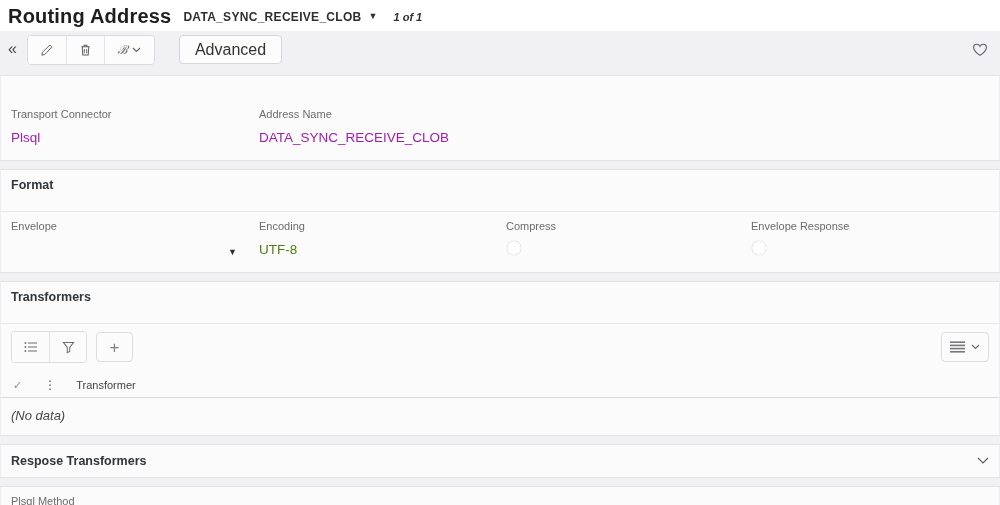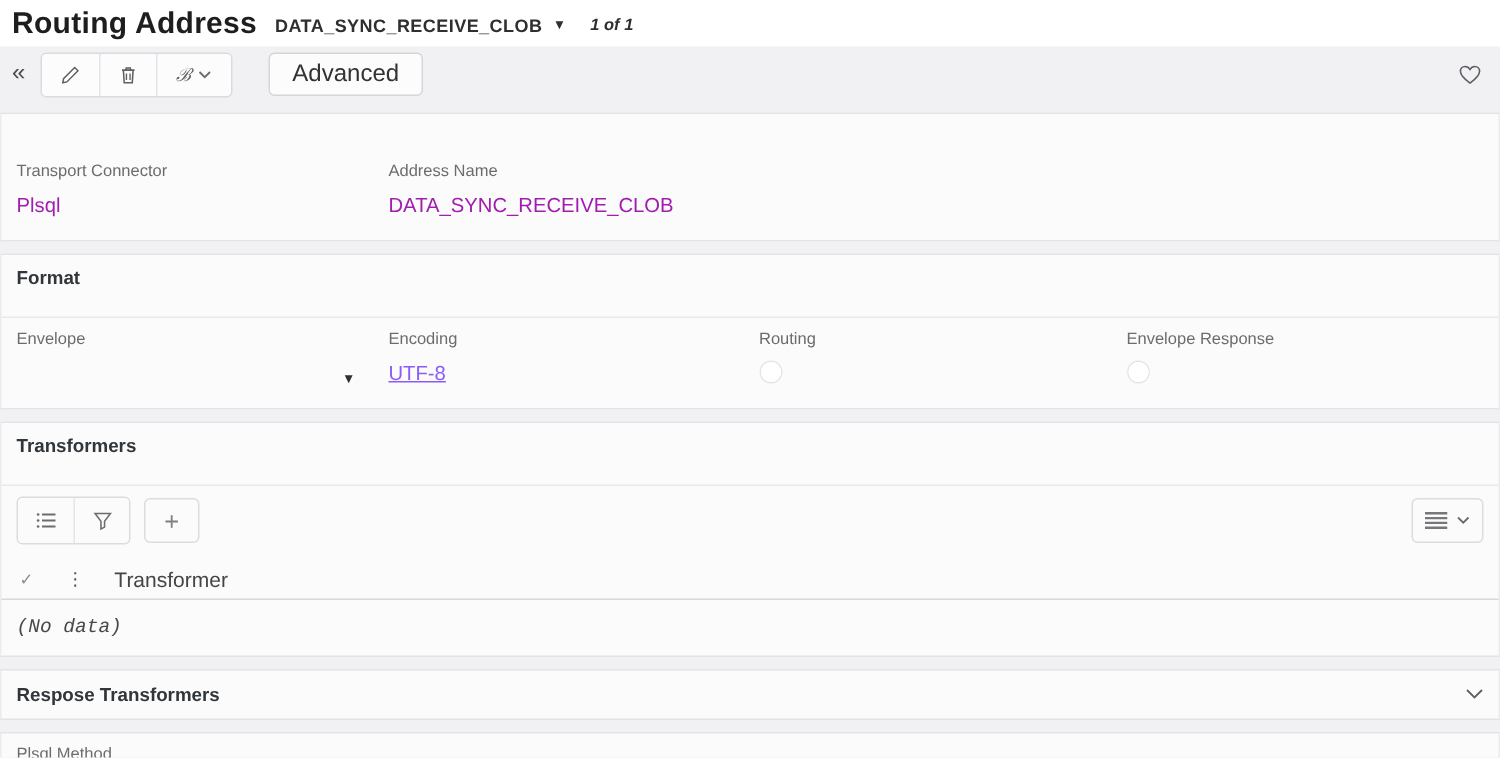--- a/index.html
+++ b/index.html
@@ -86,21 +86,21 @@
   }
   .section-title { font-size:12.5px; font-weight:700; color:#31363b; }
   .fields-grid {
     display:grid;
     grid-template-columns:248px 247px 245px 1fr;
     padding:8px 10px 14px 10px;
   }
   .field { padding-right:18px; }
   .field-label { font-size:11px; color:#6c6c6e; display:block; margin-bottom:8px; }
   .field-value { font-size:13.5px; color:#a21caf; }
-  .field-value.dark { color:#8b5cf6;text-decoration:underline; }
+  .field-value.dark { color:#4d7c0f; }
   .select-line { display:flex; align-items:flex-end; justify-content:space-between; min-height:17px; }
   .select-caret { font-size:9px; color:#2f2f2f; margin-right:4px; }
   
   .toggle {
     width:35px; height:16px;
     background:#a7a5a6;
     border-radius:9px;
     position:relative;
     margin-top:2px;
     cursor:pointer;
@@ -136,22 +136,22 @@
     color:#6a6a6a;
   }
   .grid-header {
     display:flex; align-items:center;
     padding:5px 10px 5px 12px;
     border-bottom:1px solid #d8d7db;
     margin-top:2px;
   }
   .check-glyph { font-size:11px; color:#8d8d8f; }
   .kebab-glyph { font-size:12px; color:#4f4f51; margin-left:22px; letter-spacing:0; }
-  .col-header { font-size:14px; color:#454548; margin-left:20px; }
-  .empty-row { padding:10px 10px 12px 10px; font-size:13px; font-style:italic; color:#49494c;font-family:Liberation Mono, monospace; }
+  .col-header { font-size:11px; color:#454548; margin-left:20px; }
+  .empty-row { padding:10px 10px 12px 10px; font-size:13px; font-style:italic; color:#49494c; }
   .collapsed-head { border-bottom:none; padding:9px 10px; }
   .chev { display:flex; align-items:center; }
   .last-card { padding-bottom:16px; }
   .last-card .fields-grid { padding-bottom:4px; }
   svg { display:block; }
 </style>
 </head>
 <body>
 
 <div class="page-header">
@@ -232,21 +232,21 @@
       <span class="select-line">
         <span class="field-value dark"></span>
         <span class="select-caret">▼</span>
       </span>
     </div>
     <div class="field">
       <span class="field-label">Encoding</span>
       <span class="field-value dark">UTF-8</span>
     </div>
     <div class="field">
-      <span class="field-label">Routing</span>
+      <span class="field-label">Compress</span>
       <span class="toggle"><span class="knob"></span></span>
     </div>
     <div class="field">
       <span class="field-label">Envelope Response</span>
       <span class="toggle"><span class="knob"></span></span>
     </div>
   </div>
 </div>
 
 <div class="card">

